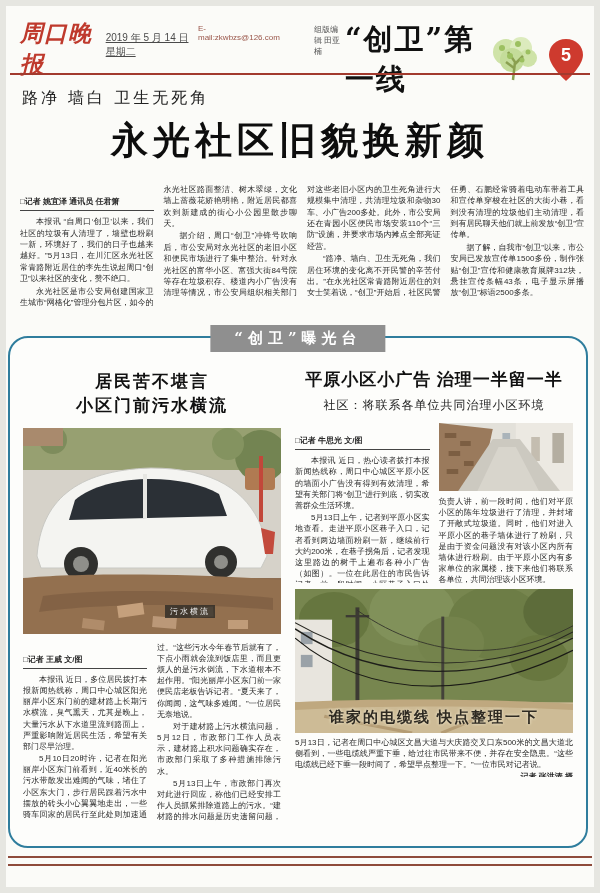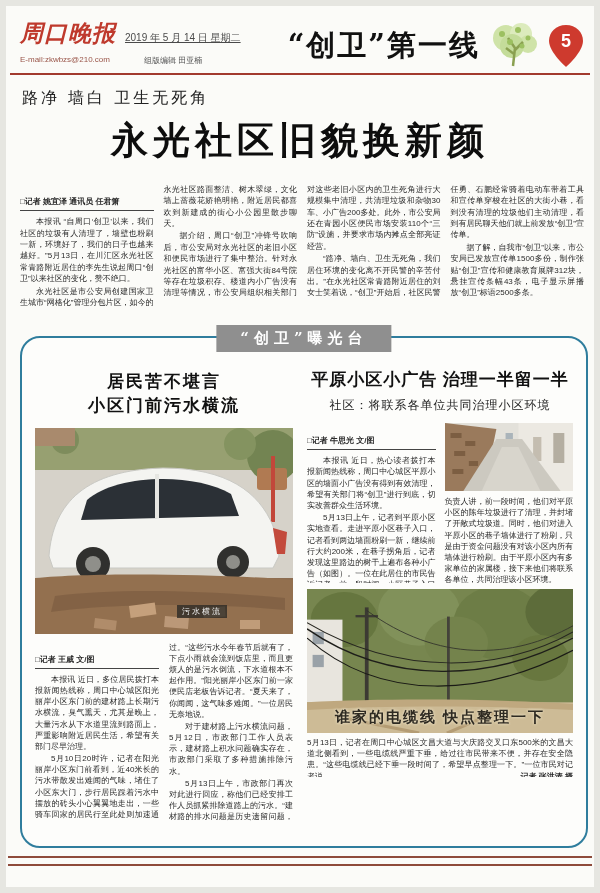--- a/index.html
+++ b/index.html
@@ -1,41 +1,41 @@
 <!DOCTYPE html>
 <html><head>
 <meta charset="utf-8">
 <style>
   html,body{margin:0;padding:0;background:#d9d9d4;}
   .page{position:relative;width:600px;height:893px;margin:0 auto;background:#fbfbf8;
         font-family:"Liberation Sans",sans-serif;color:#2a2a2a;overflow:hidden;
         box-shadow:inset 0 0 0 6px #e6e6e1;}
   
   .masthead{position:absolute;top:18px;left:20px;right:16px;display:flex;justify-content:space-between;align-items:flex-start;}
-  .mast-left{display:flex;flex-direction:column;}
+  .mast-left{display:flex;}
   .mast-row1{display:flex;align-items:baseline;}
   .logo{font-family:"DejaVu Serif",serif;font-style:italic;font-weight:bold;font-size:23px;color:#bf3a2d;letter-spacing:1px;}
   .date{font-size:10px;color:#4a4a4a;margin-left:9px;text-decoration:underline;}
   .mast-row2{display:flex;gap:34px;margin-top:6px;}
   .email{font-size:8px;color:#9a564a;}
   .editor{font-size:8px;color:#555;}
   .mast-right{display:flex;align-items:center;gap:8px;margin-top:2px;}
   .section-title{font-family:"DejaVu Serif",serif;font-weight:bold;font-size:29px;letter-spacing:2px;color:#111;}
   .pin{position:relative;width:36px;height:44px;}
   .pin-num{position:absolute;top:7px;left:0;width:36px;text-align:center;color:#fff;font-size:18px;font-weight:bold;}
   .header-rule{position:absolute;top:73px;left:10px;right:10px;height:2px;background:#a23a2e;}
   
   .kicker{position:absolute;top:88px;left:22px;font-family:"DejaVu Serif",serif;font-size:16px;letter-spacing:3px;color:#222;}
   .headline{position:absolute;top:116px;left:0;width:100%;text-align:center;font-size:37px;font-weight:900;letter-spacing:5px;color:#0d0d0d;}
   .cols4{position:absolute;top:184px;left:20px;right:16px;height:140px;column-count:4;column-gap:10px;
          font-size:8px;line-height:1.42;text-align:justify;overflow:hidden;}
   p{margin:0 0 1px;text-indent:2em;}
   .byline{text-indent:0;font-weight:bold;border-bottom:1px solid #444;padding-bottom:3px;margin:12px 0 5px;}
   
-  .exposure-box{position:absolute;top:336px;left:20px;right:12px;height:508px;border:2px solid #2f7d9d;border-radius:20px;background:#fdfdfb;}
+  .exposure-box{position:absolute;top:336px;left:8px;right:12px;height:508px;border:2px solid #2f7d9d;border-radius:20px;background:#fdfdfb;}
   .banner{position:absolute;top:-13px;left:50%;transform:translateX(-50%);background:#8f8f8f;color:#fff;
           font-family:"DejaVu Serif",serif;font-weight:bold;font-size:15px;letter-spacing:5px;padding:4px 24px;white-space:nowrap;}
   .exposure-inner{position:absolute;top:26px;left:13px;right:13px;bottom:8px;display:flex;gap:14px;overflow:hidden;}
   .left-article{width:258px;flex:none;}
   .right-article{flex:1;min-width:0;}
   .left-head{margin:6px 0 10px;text-align:center;font-size:17px;line-height:1.4;letter-spacing:2px;font-weight:800;color:#111;}
   .photo{position:relative;overflow:hidden;background:#3b82f6;}
   .car-photo{height:206px;}
   .photo-cap{position:absolute;right:66px;bottom:16px;background:rgba(45,42,38,.8);color:#eee;font-size:8px;padding:1px 5px;letter-spacing:2px;}
   .cols2{margin-top:8px;height:188px;column-count:2;column-gap:10px;font-size:8px;line-height:1.4;text-align:justify;overflow:hidden;}
@@ -56,21 +56,21 @@
 
 <div class="page">
 
   <div class="masthead">
     <div class="mast-left">
       <div class="mast-row1">
         <span class="logo">周口晚报</span>
         <span class="date">2019 年 5 月 14 日 星期二</span>
       </div>
       <div class="mast-row2">
-        <span class="email">E-mail:zkwbzs@210.com</span>
+        <span class="email">E-mail:zkwbzs@126.com</span>
         <span class="editor">组版编辑 田亚楠</span>
       </div>
     </div>
     <div class="mast-right">
       <span class="section-title">“创卫”第一线</span>
       <span>
         <svg width="52" height="48" viewBox="0 0 52 48">
           <circle cx="18" cy="18" r="13" fill="#cfe3a8"></circle>
           <circle cx="33" cy="14" r="11" fill="#dcebbd"></circle>
           <circle cx="40" cy="24" r="9" fill="#cfe3a8"></circle>

